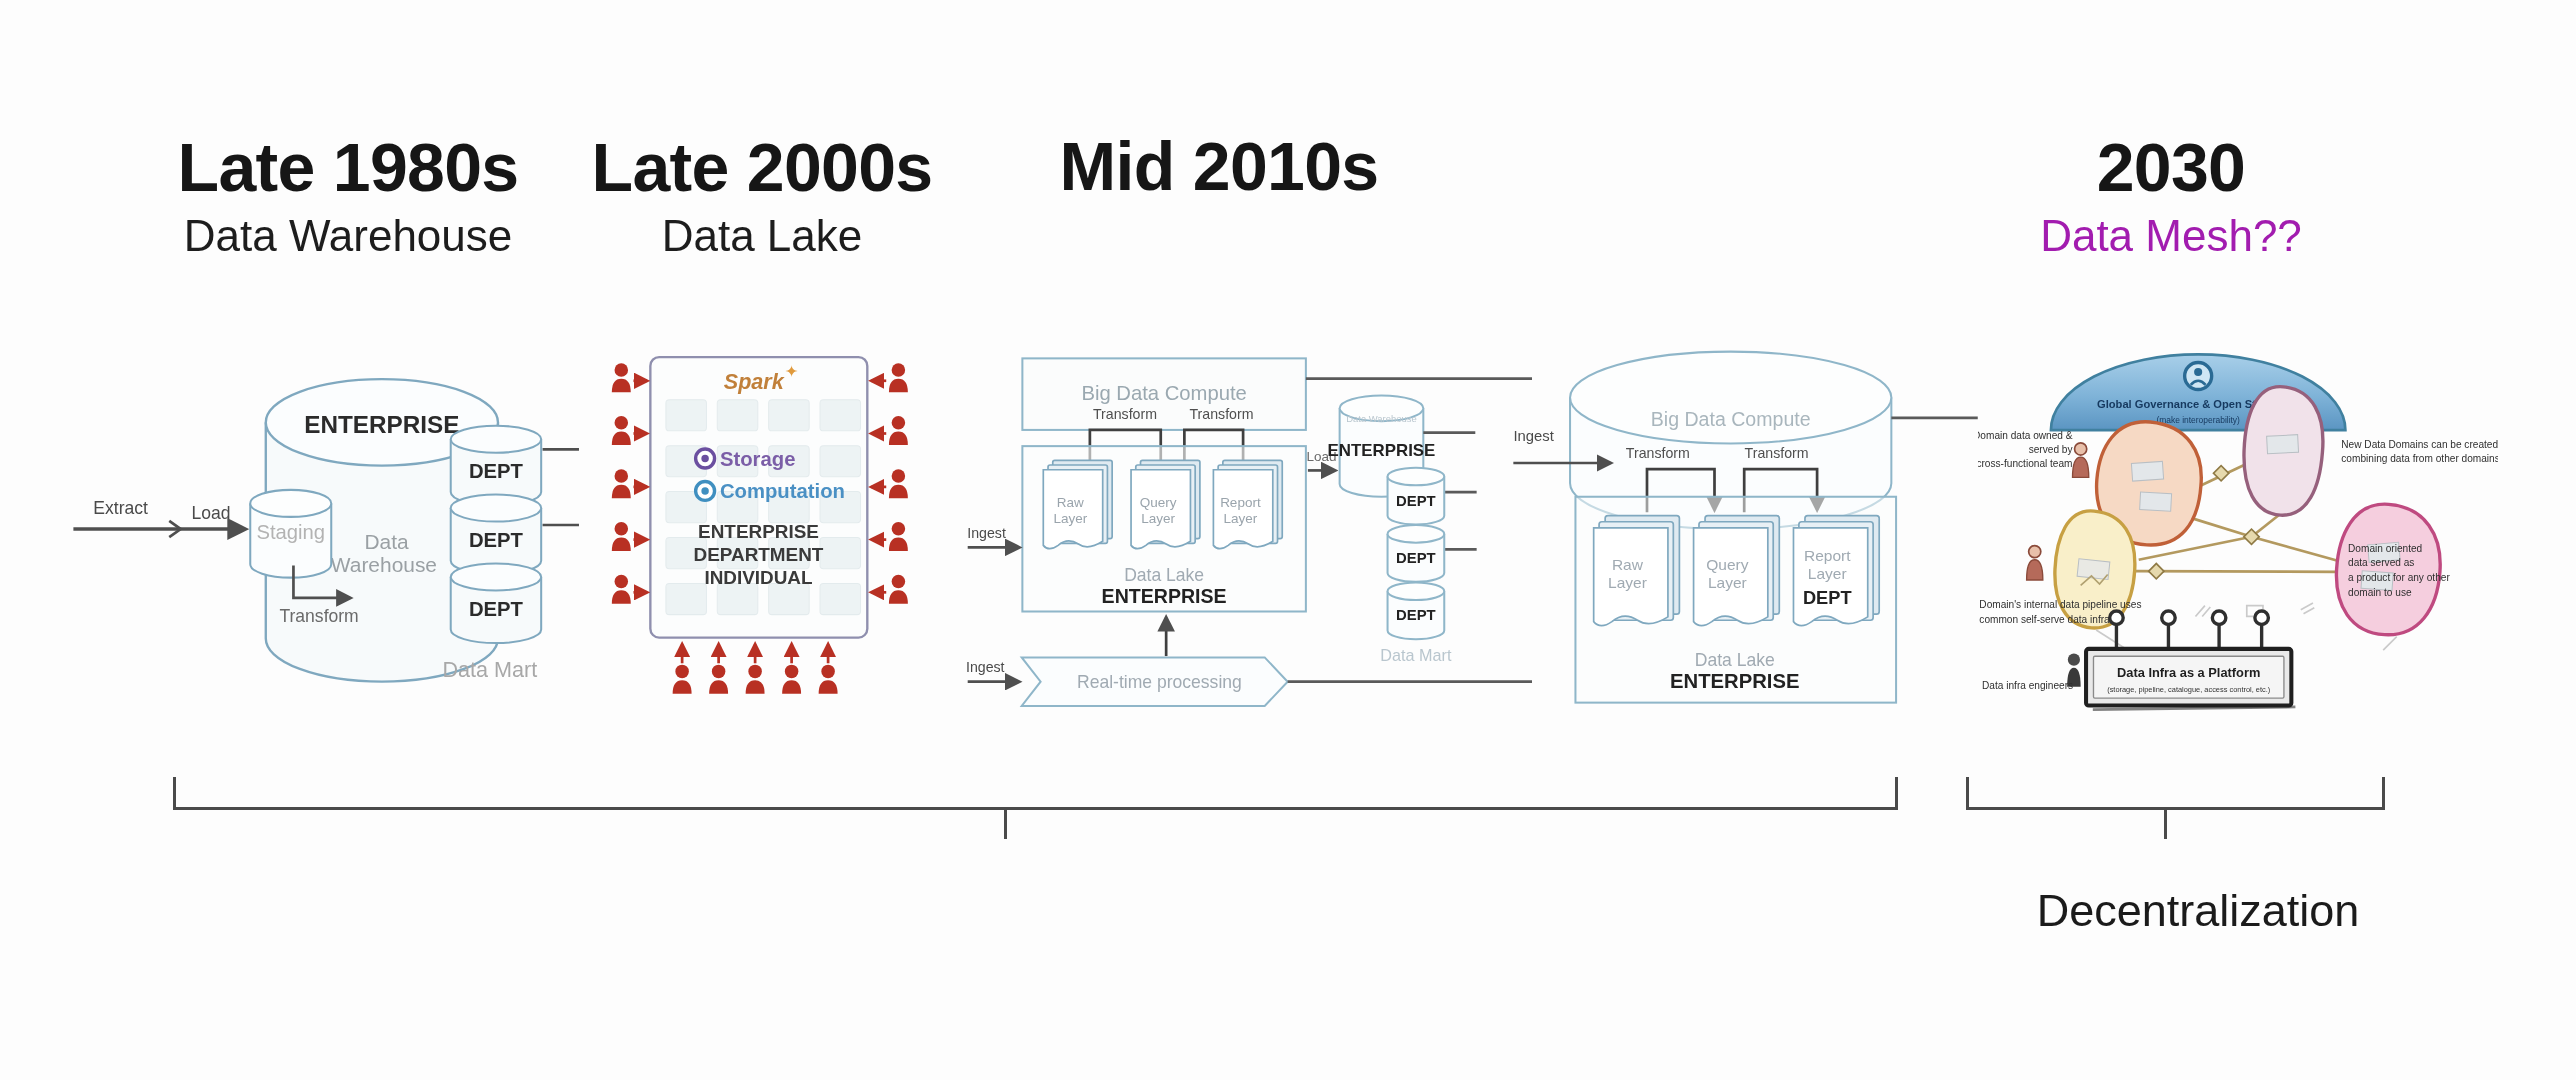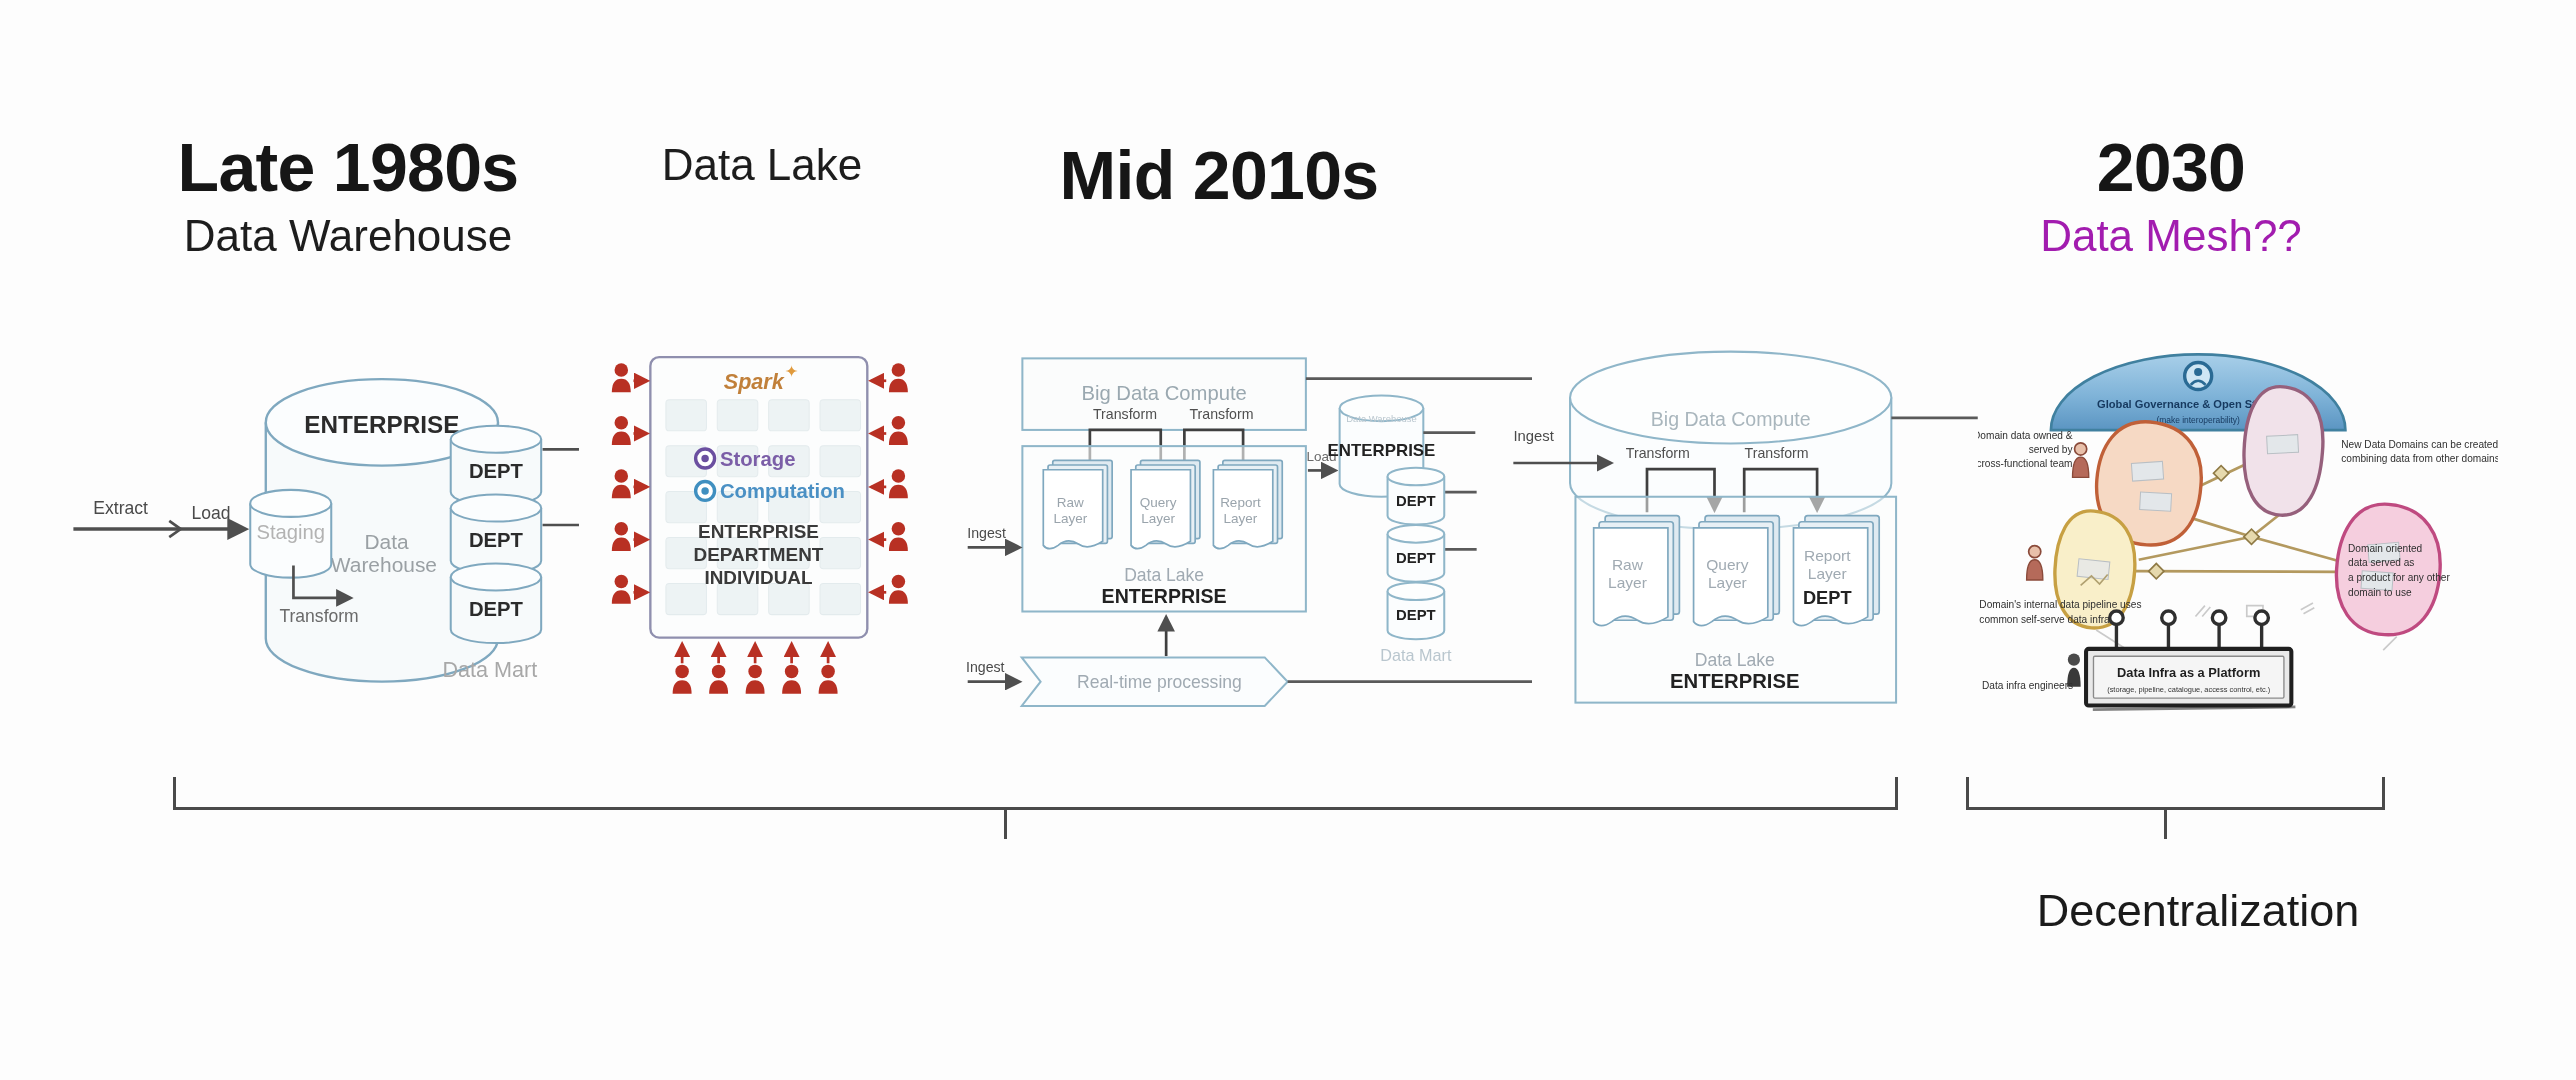--- a/index.html
+++ b/index.html
@@ -18,23 +18,24 @@
 </head>
 <body>
 
 <div class="canvas">
 
   <div class="era" style="left:71px;top:132px;">
     <div class="year">Late 1980s</div>
     <div class="sub">Data Warehouse</div>
   </div>
   <div class="era" style="left:485px;top:132px;">
+    <div class="year">Late 2000s</div>
     <div class="sub">Data Lake</div>
   </div>
-  <div class="era" style="left:942px;top:140px;">
+  <div class="era" style="left:942px;top:131px;">
     <div class="year">Mid 2010s</div>
   </div>
   <div class="era" style="left:1894px;top:132px;">
     <div class="year">2030</div>
     <div class="sub red">Data Mesh??</div>
   </div>
 
   <svg class="diagram" style="left:68px;top:365px;" width="513" height="324" viewBox="0 0 760 480">
     <defs>
       <marker id="ah-dark1" viewBox="0 0 10 10" refX="8" refY="5" markerWidth="6.5" markerHeight="6.5" orient="auto-start-reverse">

